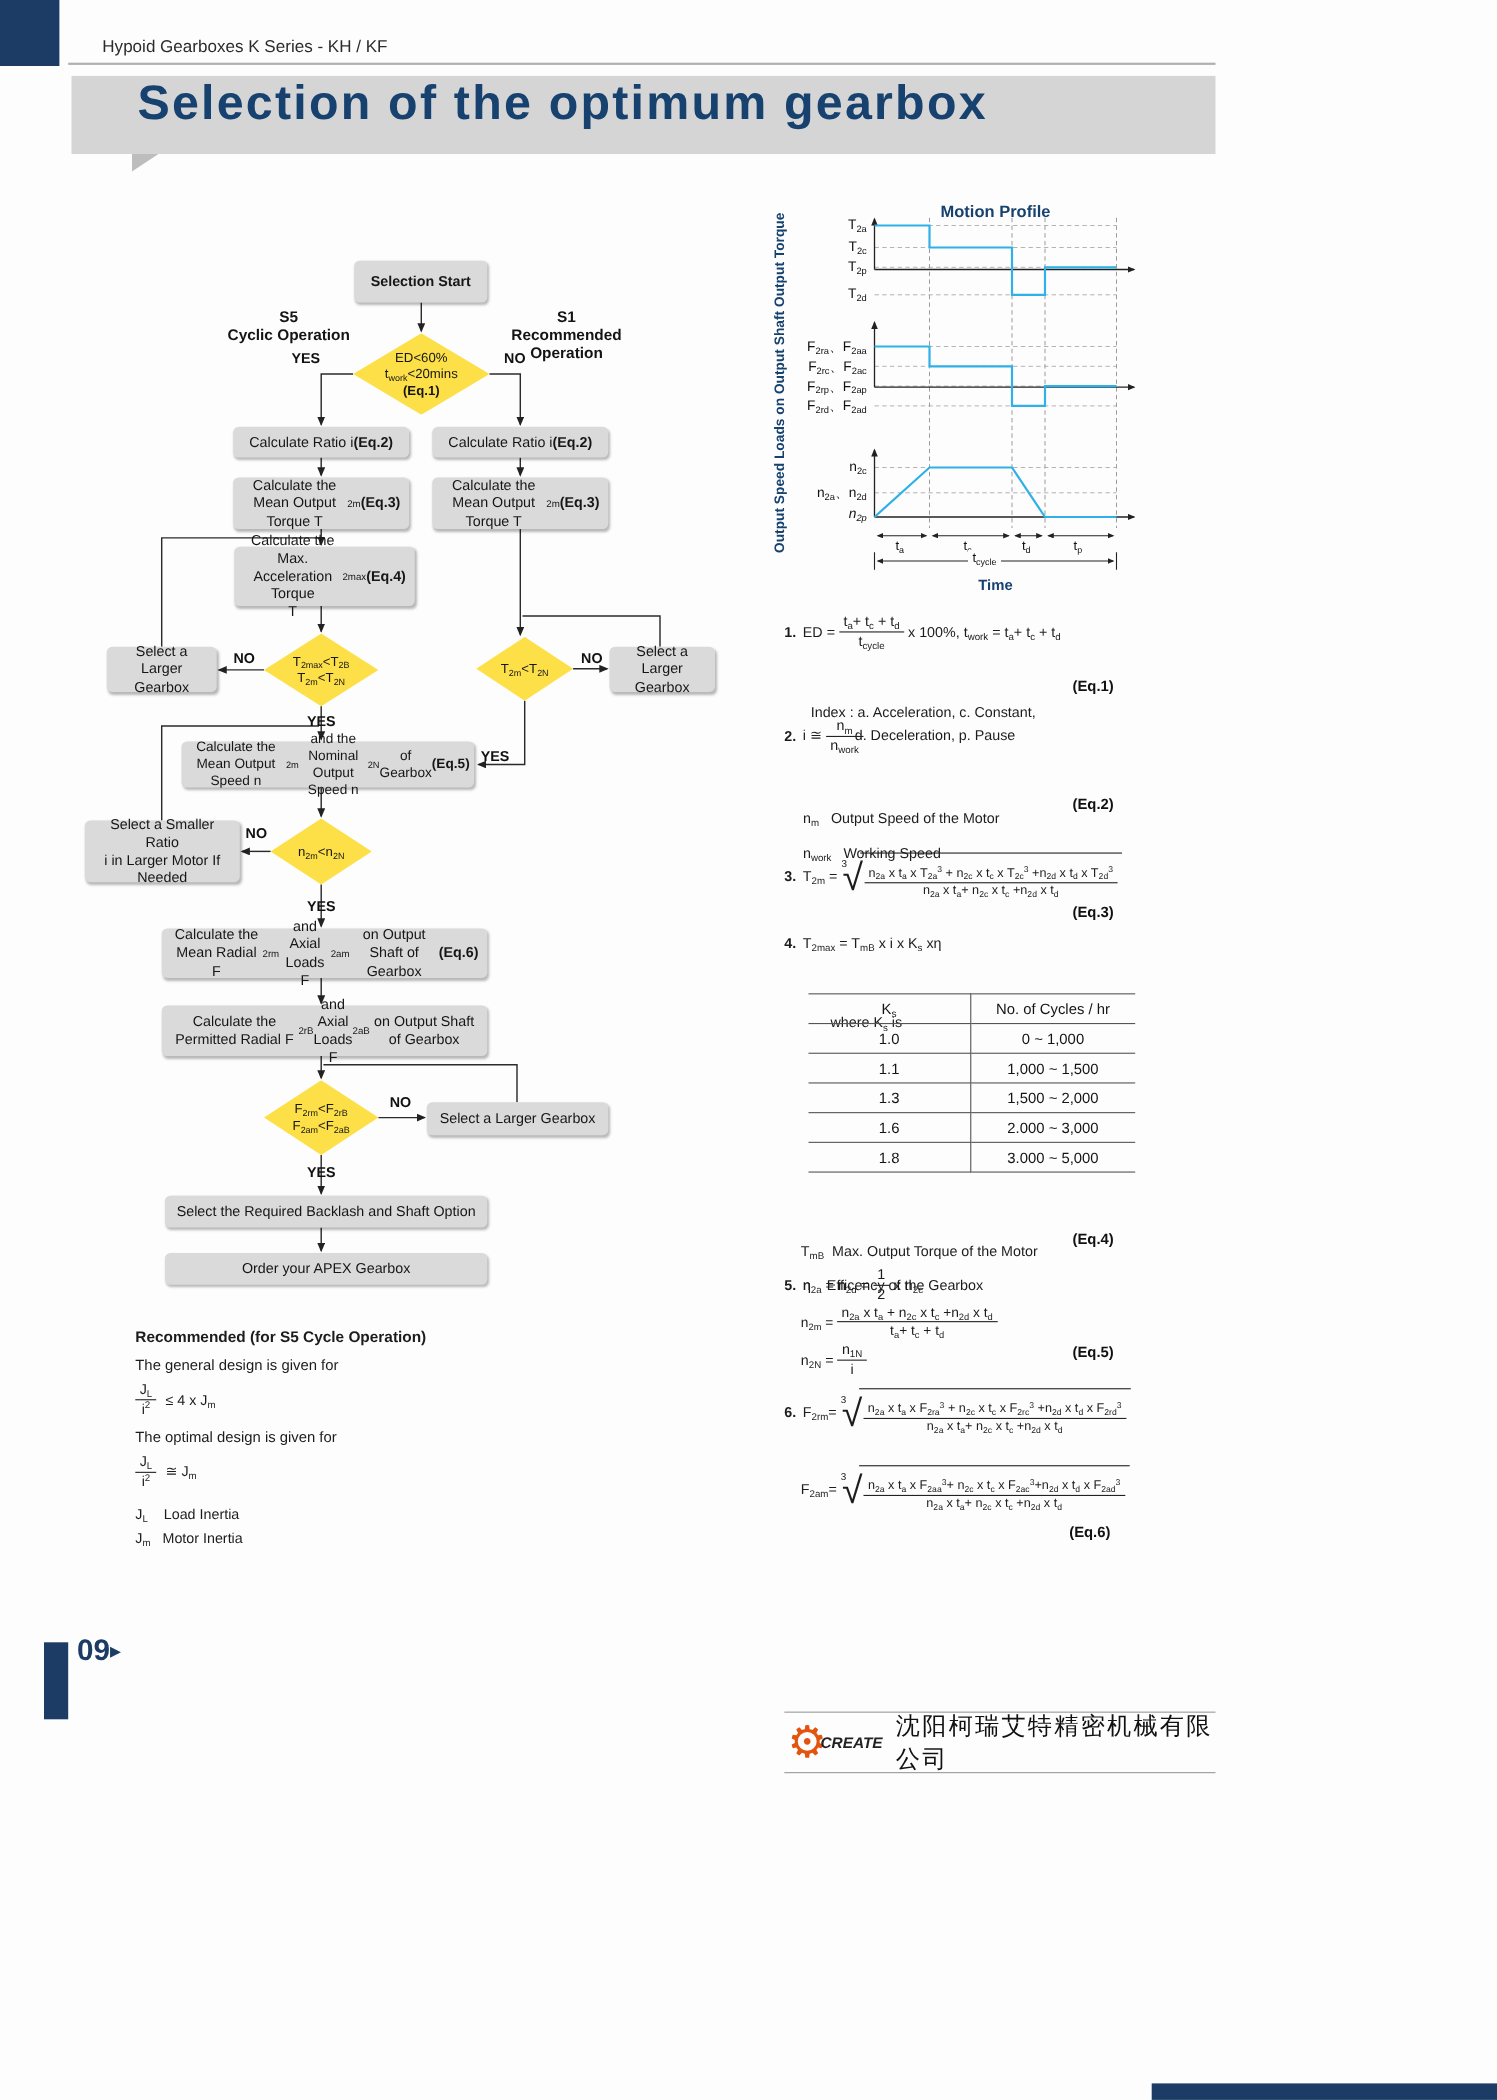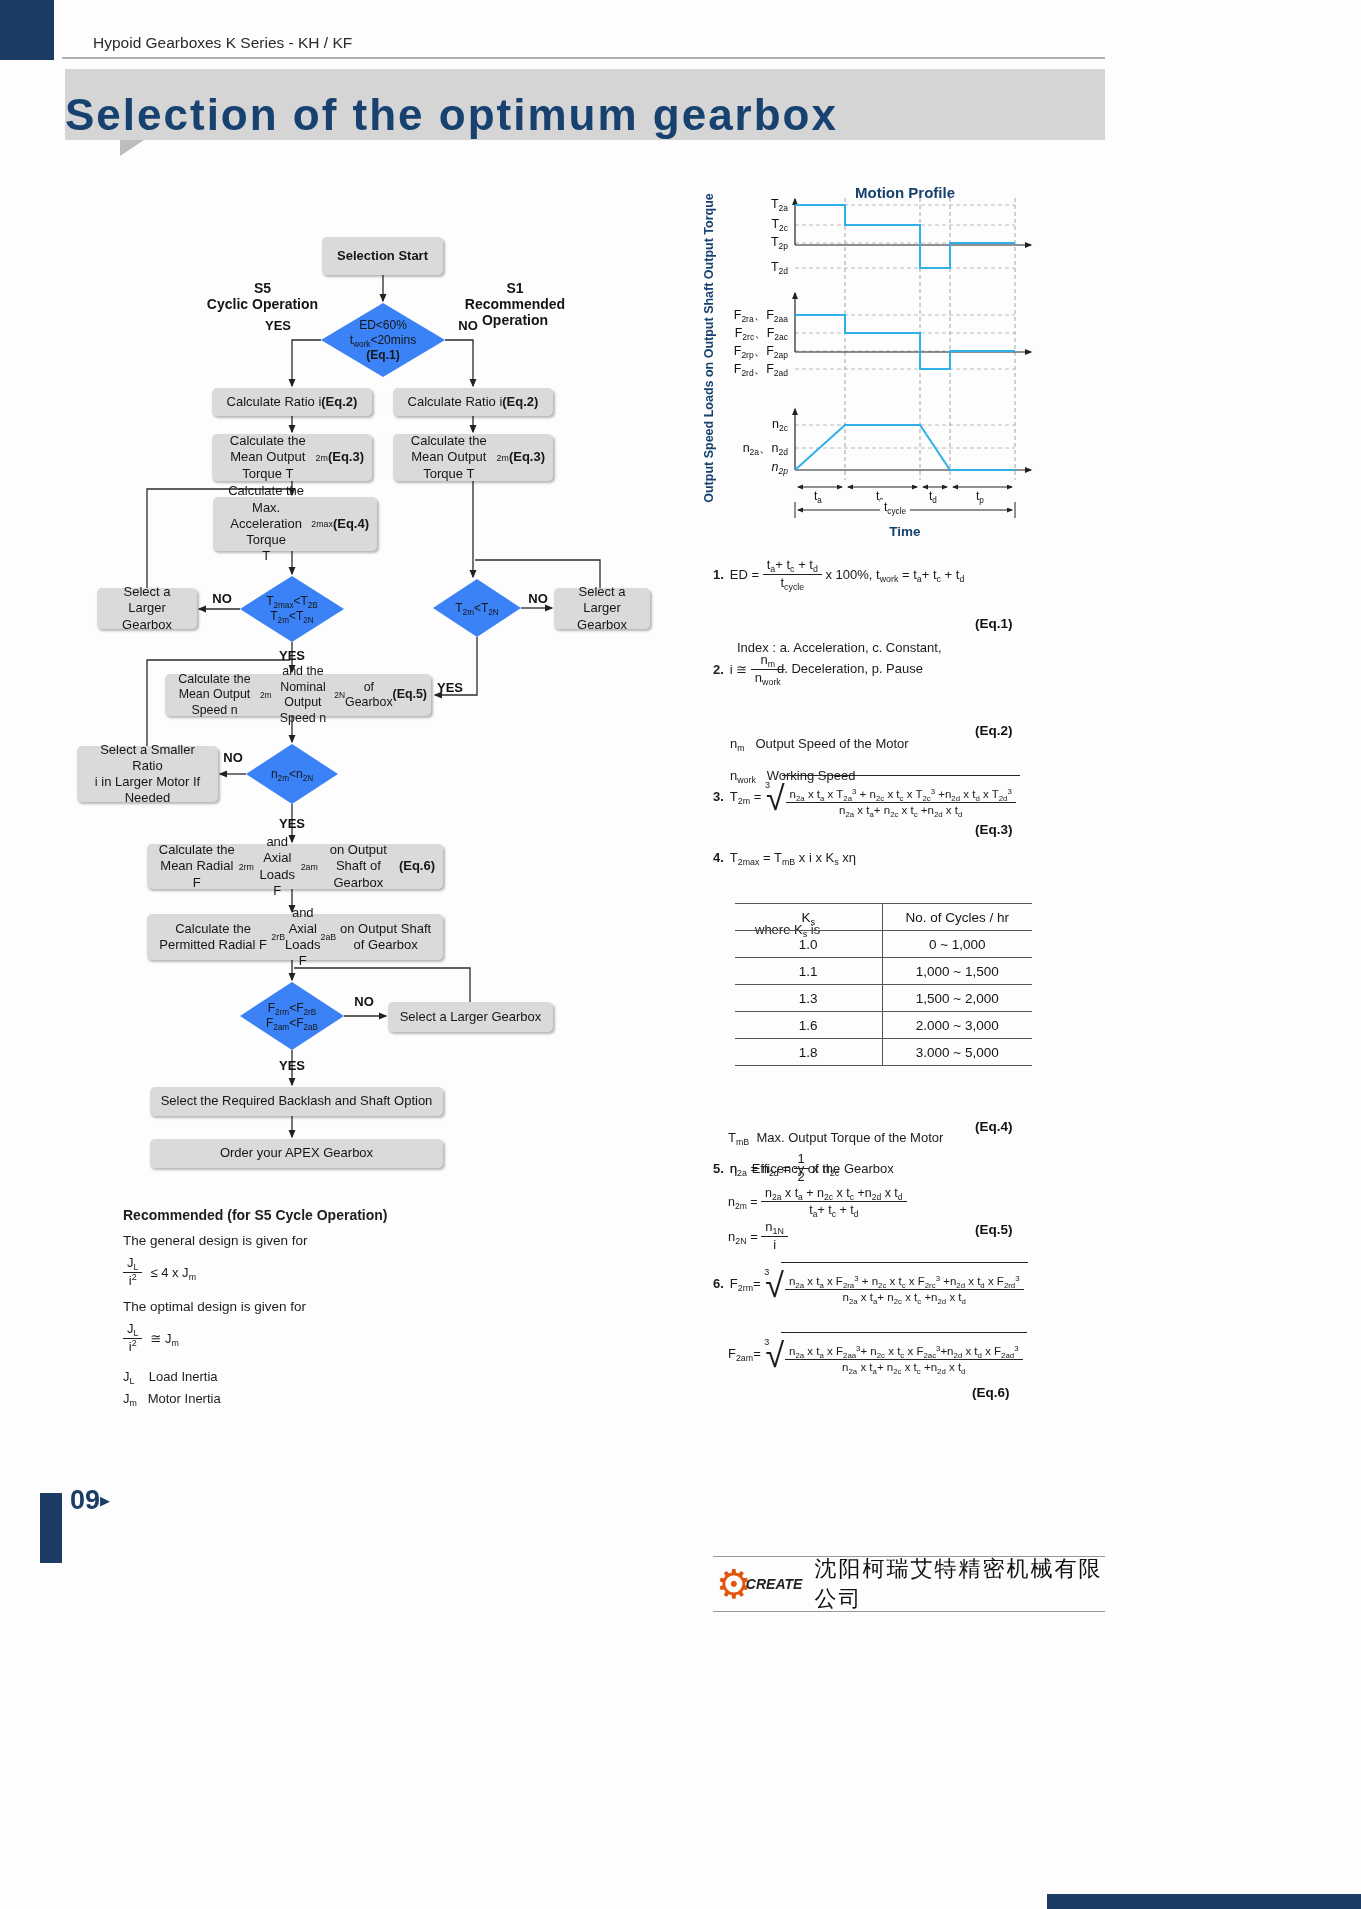--- a/index.html
+++ b/index.html
@@ -2,21 +2,21 @@
 <html><head>
 <meta charset="utf-8">
 <style>
   *{margin:0;padding:0;box-sizing:border-box;}
   body{background:#ffffff;font-family:"Liberation Sans","DejaVu Sans",sans-serif;}
   .page{position:relative;width:1361px;height:1909px;background:#fdfdfd;color:#1c1c1c;overflow:hidden;}
   .abs{position:absolute;}
   .fbox{position:absolute;background:#dadada;border-radius:5px;display:flex;align-items:center;justify-content:center;
         text-align:center;font-size:13px;line-height:1.25;padding:3px 8px;color:#161616;
         box-shadow:1.5px 2px 2.5px rgba(0,0,0,0.28);}
-  .diamond{position:absolute;background:#3b82f6;clip-path:polygon(50% 0,100% 50%,50% 100%,0 50%);
+  .diamond{position:absolute;background:#fde047;clip-path:polygon(50% 0,100% 50%,50% 100%,0 50%);
         display:flex;align-items:center;justify-content:center;text-align:center;font-size:12px;line-height:1.25;color:#161616;}
   .yn{position:absolute;font-weight:bold;font-size:13px;color:#111;text-align:center;}
   sub{font-size:0.68em;vertical-align:-0.32em;line-height:0;}
   sup{font-size:0.68em;vertical-align:0.55em;line-height:0;}
   .frac{display:inline-block;vertical-align:middle;text-align:center;line-height:1.15;}
   .frac .num{display:block;border-bottom:1px solid #222;padding:0 4px 1px;}
   .frac .den{display:block;padding:1px 4px 0;}
   .cbrt{display:inline-flex;align-items:center;}
   .cbrt .idx{font-size:9px;margin-right:-4px;transform:translateY(-11px);}
   .cbrt .sign{font-size:34px;font-weight:400;margin-right:-3px;line-height:1;transform:translateY(2px);}
@@ -38,21 +38,21 @@
 </style>
 </head>
 <body>
 
 <div class="page">
 
   <div class="abs" style="left:0;top:0;width:54px;height:60px;background:#1c3c66;"></div>
   <div class="abs" style="left:93px;top:34px;font-size:15.5px;color:#2b2b2b;">Hypoid Gearboxes K Series - KH / KF</div>
   <div class="abs" style="left:62px;top:57px;width:1043px;height:2px;background:#b0b0b0;"></div>
 
-  <div class="abs" style="left:65px;top:69px;width:1040px;height:71px;background:#d5d5d5;display:flex;align-items:flex-end;">
+  <div class="abs" style="left:65px;top:69px;width:1040px;height:71px;background:#d5d5d5;display:flex;align-items:flex-start;padding-left:60px;">
     <span style="font-size:44px;font-weight:bold;color:#17416f;letter-spacing:2px;">Selection of the optimum gearbox</span>
   </div>
   <div class="abs" style="left:120px;top:140px;width:0;height:0;border-top:16px solid #bdbdbd;border-right:24px solid transparent;"></div>
 
   <svg class="abs" style="left:60px;top:230px;" width="640" height="960" viewBox="0 0 640 960">
     <defs>
       <marker id="arr" markerWidth="8" markerHeight="8" refX="5.5" refY="2.75" orient="auto">
         <path d="M0,0 L6.5,2.75 L0,5.5 z" fill="#222"></path>
       </marker>
     </defs>

